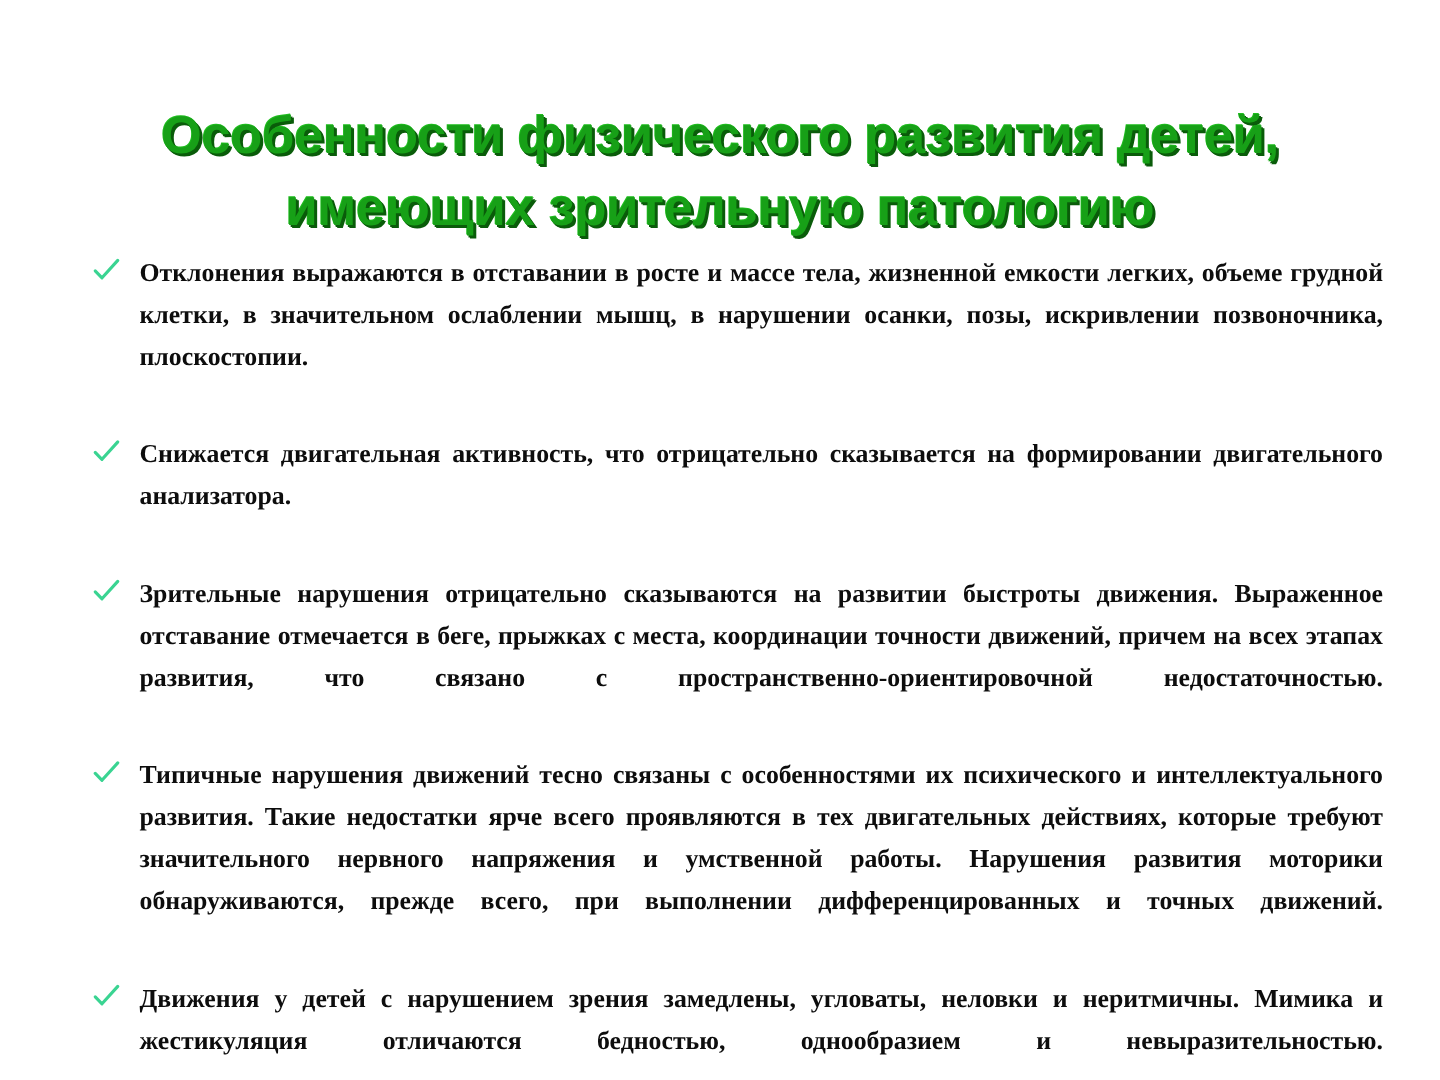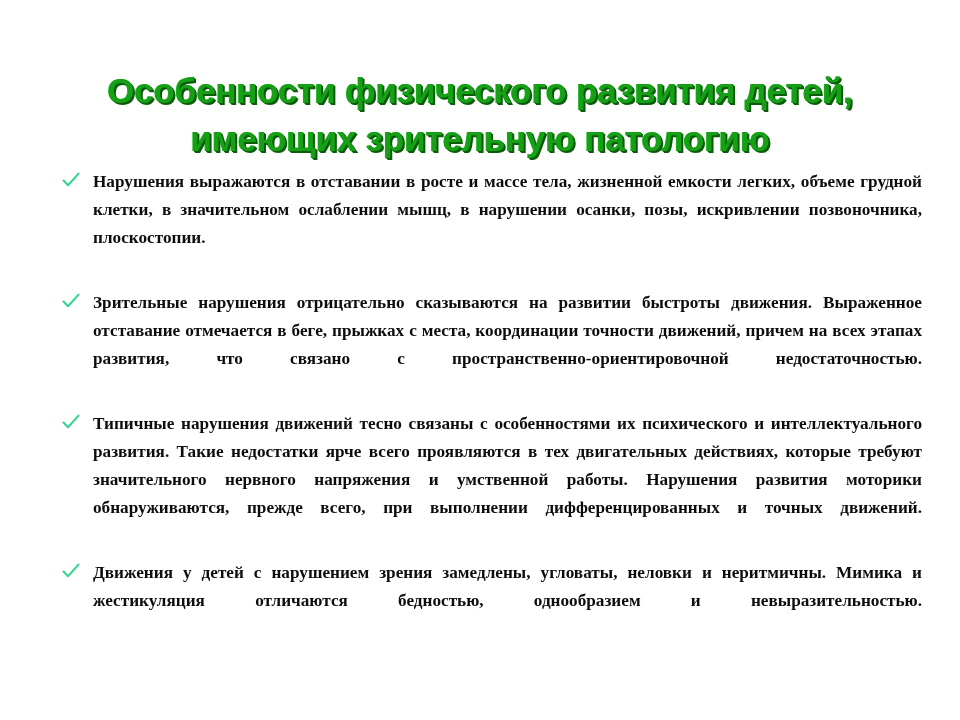--- a/index.html
+++ b/index.html
@@ -107,23 +107,31 @@
 имеющих зрительную патологию</h1>
 
   <ul class="body-list">
 
     <li class="bullet-item">
       <span class="check-icon">
         <svg width="18" height="18" viewBox="0 0 18 18" aria-hidden="true">
           <path d="M1.5 8.6 L6.0 13.2 L16.5 1.6" fill="none" stroke="#3ad492" stroke-width="2.1" stroke-linecap="round" stroke-linejoin="round"></path>
         </svg>
       </span>
-      <span class="bullet-text">Нарушения выражаются в отставании в росте и массе тела, жизненной емкости легких, объеме грудной клетки, в значительном ослаблении  мышц, в нарушении осанки, позы, искривлении позвоночника, плоскостопии.</span>
+      <span class="bullet-text">Отклонения выражаются в отставании в росте и массе тела, жизненной емкости легких, объеме грудной клетки, в значительном ослаблении  мышц, в нарушении осанки, позы, искривлении позвоночника, плоскостопии.</span>
     </li>
 
+    <li class="bullet-item">
+      <span class="check-icon">
+        <svg width="18" height="18" viewBox="0 0 18 18" aria-hidden="true">
+          <path d="M1.5 8.6 L6.0 13.2 L16.5 1.6" fill="none" stroke="#3ad492" stroke-width="2.1" stroke-linecap="round" stroke-linejoin="round"></path>
+        </svg>
+      </span>
+      <span class="bullet-text">Снижается двигательная активность, что отрицательно сказывается на формировании двигательного анализатора.</span>
+    </li>
 
     <li class="bullet-item">
       <span class="check-icon">
         <svg width="18" height="18" viewBox="0 0 18 18" aria-hidden="true">
           <path d="M1.5 8.6 L6.0 13.2 L16.5 1.6" fill="none" stroke="#3ad492" stroke-width="2.1" stroke-linecap="round" stroke-linejoin="round"></path>
         </svg>
       </span>
       <span class="bullet-text">Зрительные нарушения отрицательно сказываются на развитии быстроты движения. Выраженное отставание отмечается в беге, прыжках с места, координации точности движений, причем на всех этапах развития, что связано с пространственно-ориентировочной недостаточностью.</span>
     </li>
 

